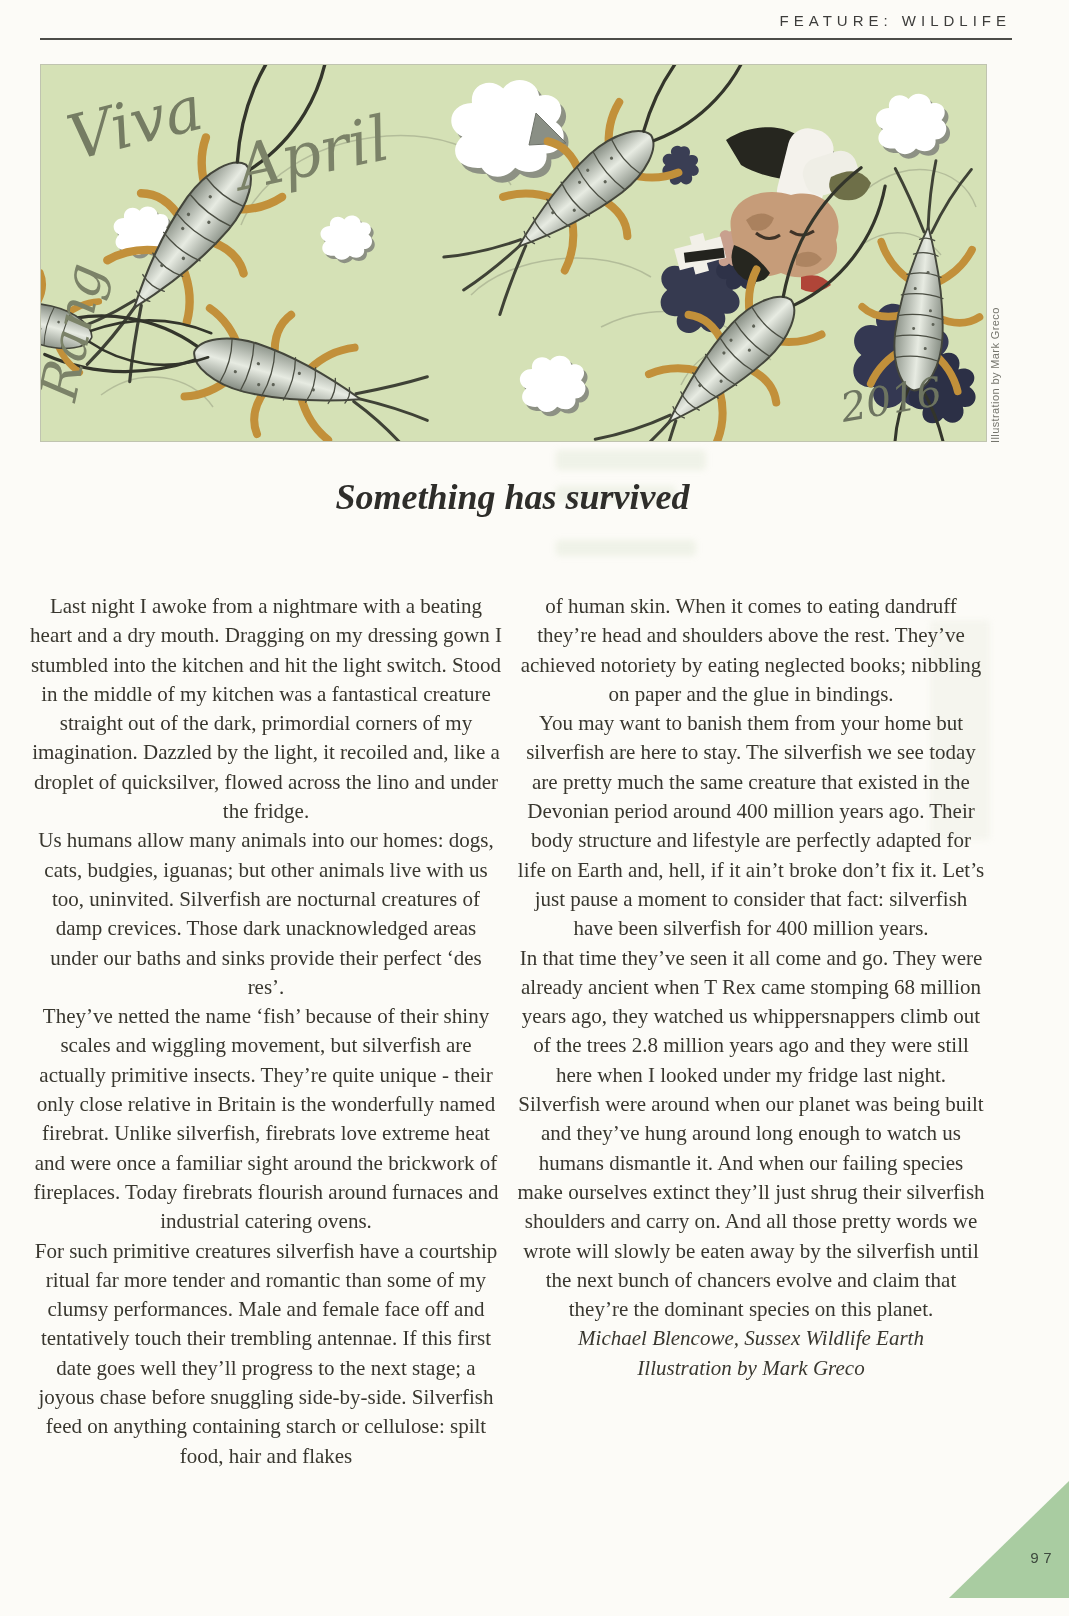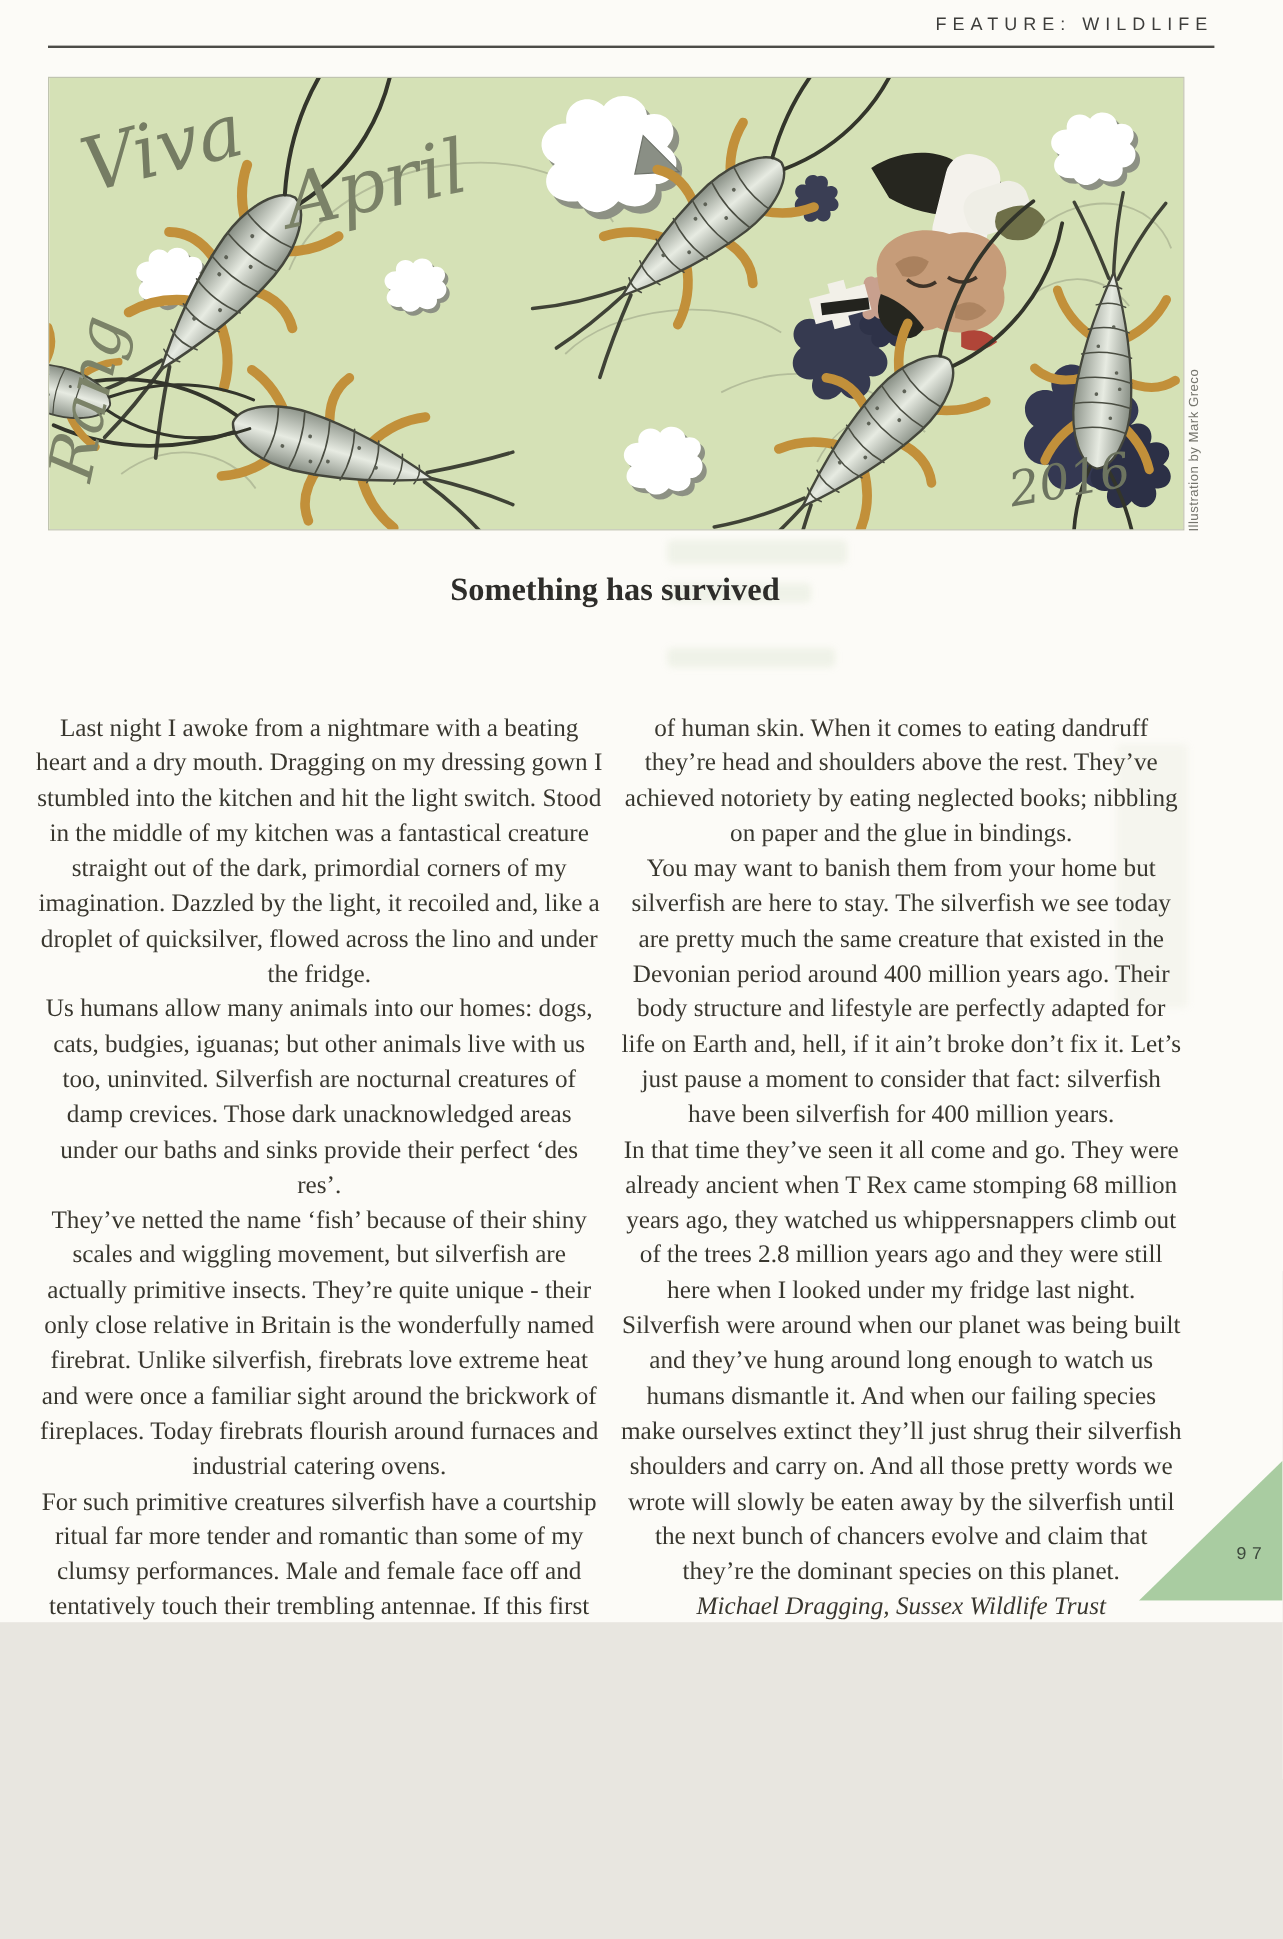--- a/index.html
+++ b/index.html
@@ -1,32 +1,32 @@
 <!DOCTYPE html>
 <html lang="en"><head>
 <meta charset="utf-8">
 <style>
   html,body{margin:0;padding:0;background:#e8e6e0;}
-  .page{position:relative;width:1069px;height:1352px;background:#fcfbf7;overflow:hidden;
+  .page{position:relative;width:1069px;height:1616px;background:#fcfbf7;overflow:hidden;
         font-family:"Liberation Serif",serif;color:#3a3833;}
   
   .kicker{position:absolute;top:12px;right:58px;font-family:"Liberation Sans",sans-serif;
           font-size:15px;letter-spacing:5px;color:#3d3d3b;font-weight:400;}
   .rule{position:absolute;left:40px;top:38px;width:972px;height:2px;background:#4c4c48;}
   
   .illo{position:absolute;left:40px;top:64px;width:945px;height:376px;border:1px solid #c0c4b0;box-sizing:content-box;}
   .illo svg{display:block;}
   .credit-vert{position:absolute;left:989px;top:293px;height:150px;display:flex;align-items:center;
           writing-mode:vertical-rl;transform:rotate(180deg);font-family:"Liberation Sans",sans-serif;
           font-size:11px;color:#75756d;letter-spacing:.4px;}
   
   .title-block{position:absolute;left:40px;top:474px;width:945px;text-align:center;}
   .title{font-family:"Liberation Sans",sans-serif;font-weight:700;font-size:57px;line-height:60px;
          color:#2c2b29;letter-spacing:-1px;margin:0;}
-  .subtitle{font-family:"Liberation Serif",serif;font-weight:700;font-size:27px;
+  .subtitle{font-family:"Liberation Serif",serif;font-style:italic;font-weight:700;font-size:36px;
          color:#2e2d2a;margin:2px 0 0 0;}
   
   .cols{position:absolute;left:30px;top:592px;width:957px;display:flex;gap:13px;}
   .col{width:472px;font-size:21px;line-height:29.3px;color:#39372f;text-align:left;hyphens:auto;}
   .col p{margin:0;text-align:center;}
   .byline{font-style:italic;}
   .site{font-weight:700;font-style:normal;}
   
   .ghost{position:absolute;background:rgba(160,190,140,.14);filter:blur(3px);border-radius:4px;}
   .ghost.g1{left:556px;top:450px;width:150px;height:20px;}
@@ -196,21 +196,21 @@
     <div class="col" lang="en">
       <p>Last night I awoke from a nightmare with a beating heart and a dry mouth. Dragging on my dressing gown I stumbled into the kitchen and hit the light switch. Stood in the middle of my kitchen was a fantastical creature straight out of the dark, primordial corners of my imagination. Dazzled by the light, it recoiled and, like a droplet of quicksilver, flowed across the lino and under the fridge.</p>
       <p>Us humans allow many animals into our homes: dogs, cats, budgies, iguanas; but other animals live with us too, uninvited. Silverfish are nocturnal creatures of damp crevices. Those dark unacknowledged areas under our baths and sinks provide their perfect ‘des res’.</p>
       <p>They’ve netted the name ‘fish’ because of their shiny scales and wiggling movement, but silverfish are actually primitive insects. They’re quite unique - their only close relative in Britain is the wonderfully named firebrat. Unlike silverfish, firebrats love extreme heat and were once a familiar sight around the brickwork of fireplaces. Today firebrats flourish around furnaces and industrial catering ovens.</p>
       <p>For such primitive creatures silverfish have a courtship ritual far more tender and romantic than some of my clumsy performances. Male and female face off and tentatively touch their trembling antennae. If this first date goes well they’ll progress to the next stage; a joyous chase before snuggling side-by-side. Silverfish feed on anything containing starch or cellulose: spilt food, hair and flakes</p>
     </div>
     <div class="col" lang="en">
       <p>of human skin. When it comes to eating dandruff they’re head and shoulders above the rest. They’ve achieved notoriety by eating neglected books; nibbling on paper and the glue in bindings.</p>
       <p>You may want to banish them from your home but silverfish are here to stay. The silverfish we see today are pretty much the same creature that existed in the Devonian period around 400 million years ago. Their body structure and lifestyle are perfectly adapted for life on Earth and, hell, if it ain’t broke don’t fix it. Let’s just pause a moment to consider that fact: silverfish have been silverfish for 400 million years.</p>
       <p>In that time they’ve seen it all come and go. They were already ancient when T Rex came stomping 68 million years ago, they watched us whippersnappers climb out of the trees 2.8 million years ago and they were still here when I looked under my fridge last night. Silverfish were around when our planet was being built and they’ve hung around long enough to watch us humans dismantle it. And when our failing species make ourselves extinct they’ll just shrug their silverfish shoulders and carry on. And all those pretty words we wrote will slowly be eaten away by the silverfish until the next bunch of chancers evolve and claim that they’re the dominant species on this planet.</p>
-      <p class="byline">Michael Dragging, Sussex Wildlife Trust</p>
+      <p class="byline">Michael Blencowe, Sussex Wildlife Earth</p>
       <p class="byline">Illustration by Mark Greco</p>
     </div>
   </div>
 
   <div class="corner-triangle"></div>
   <div class="page-num">97</div>
 
 </div>
 
 </body></html>

